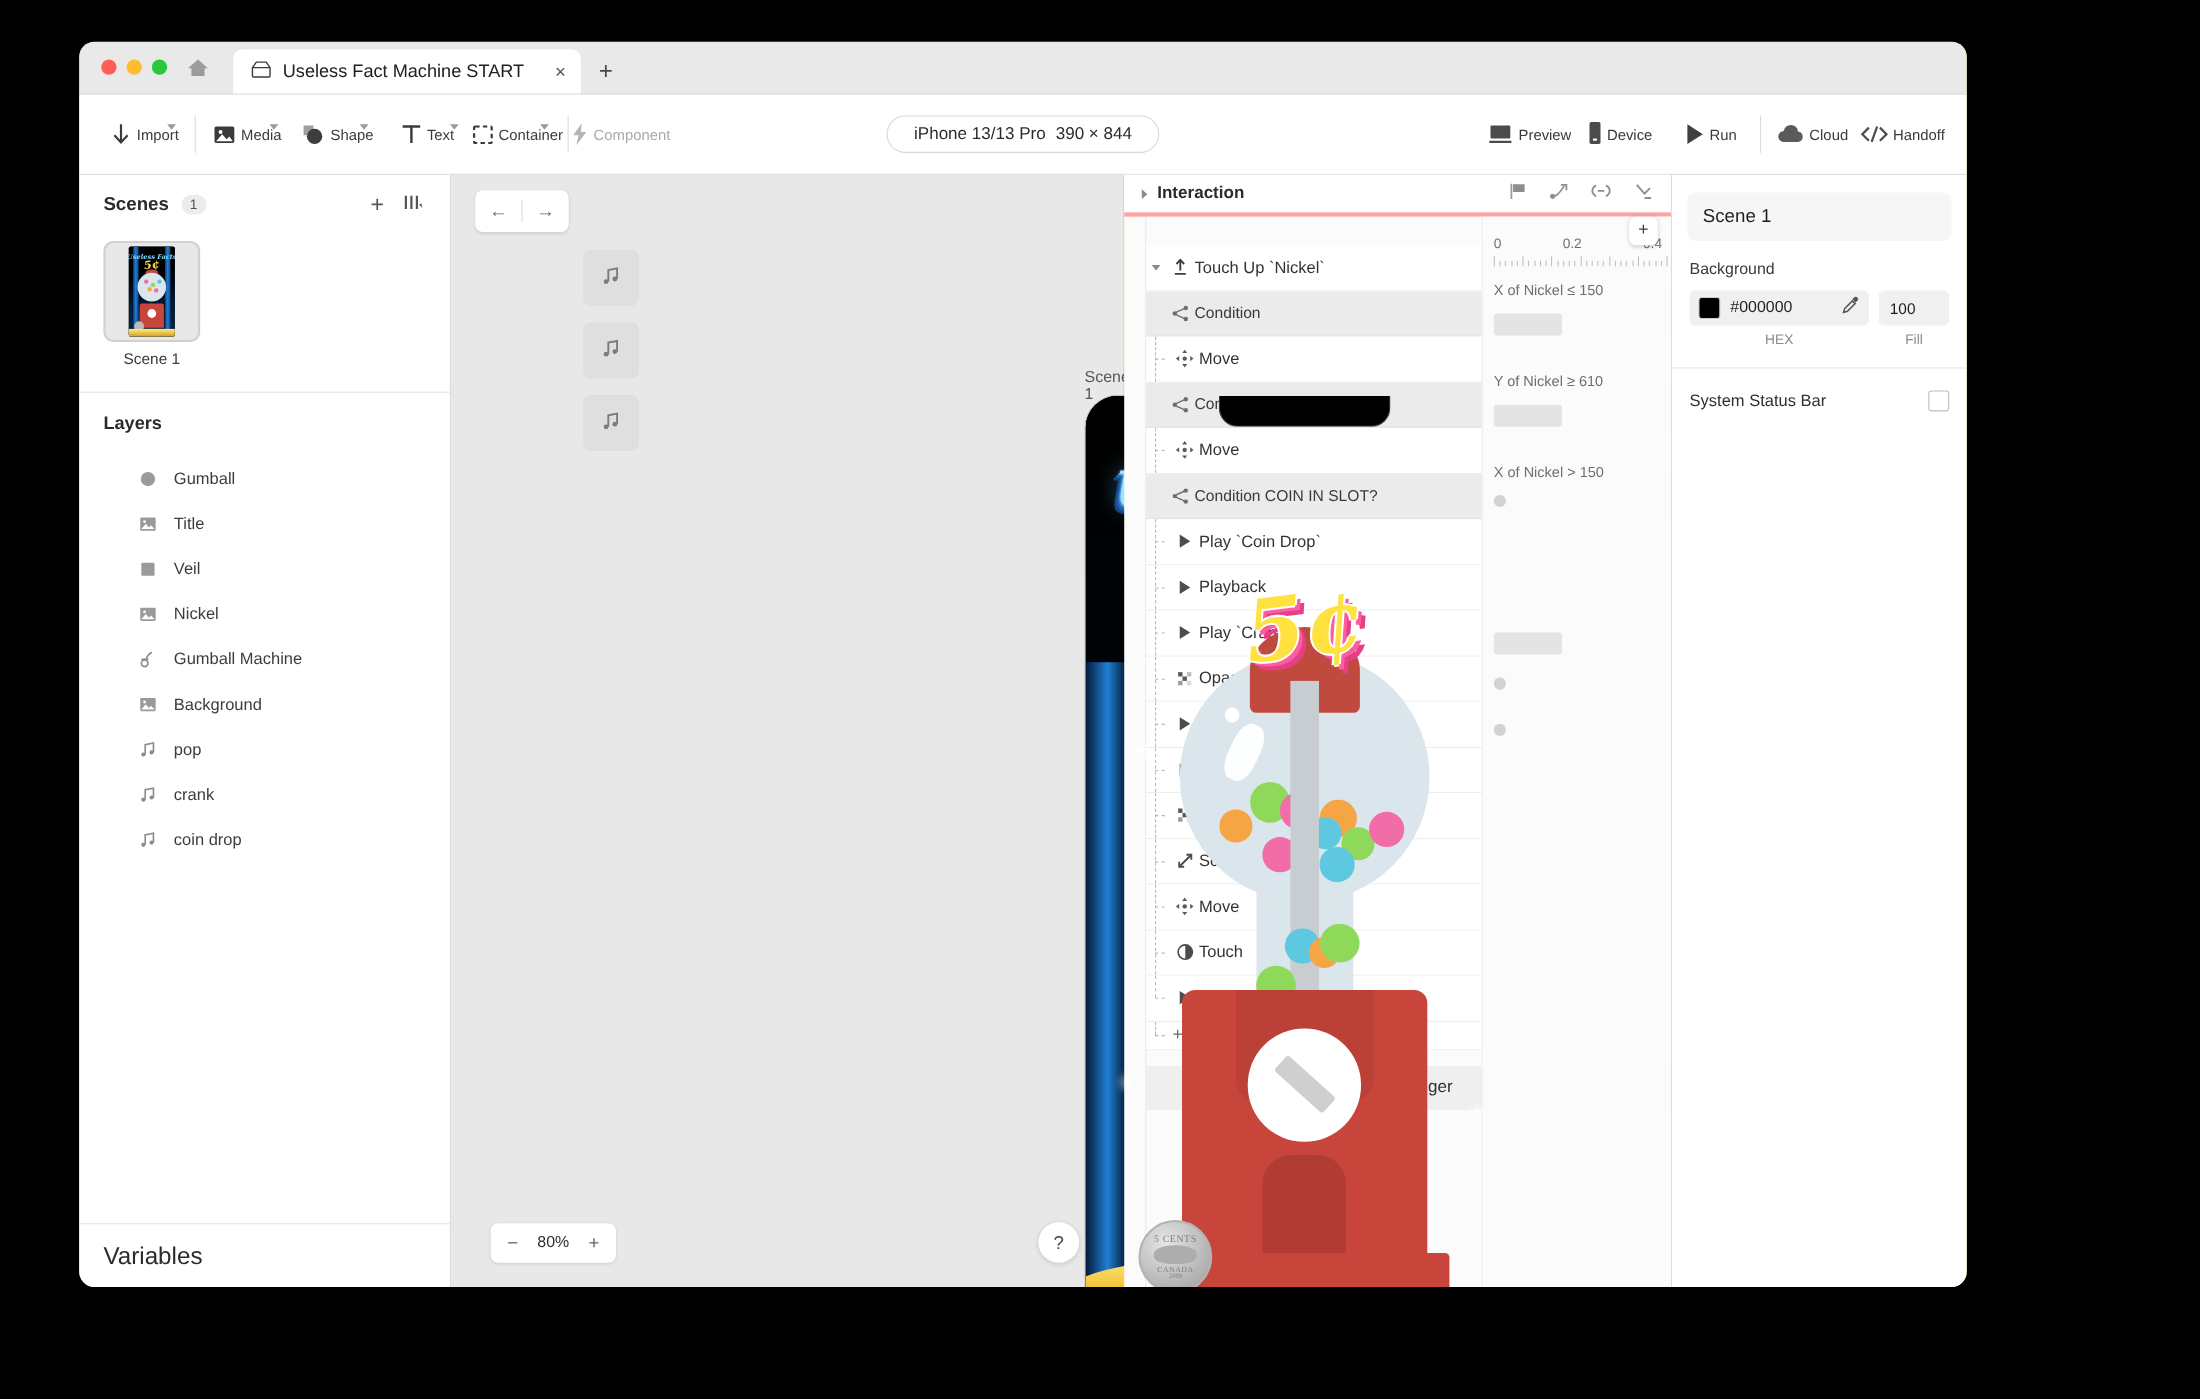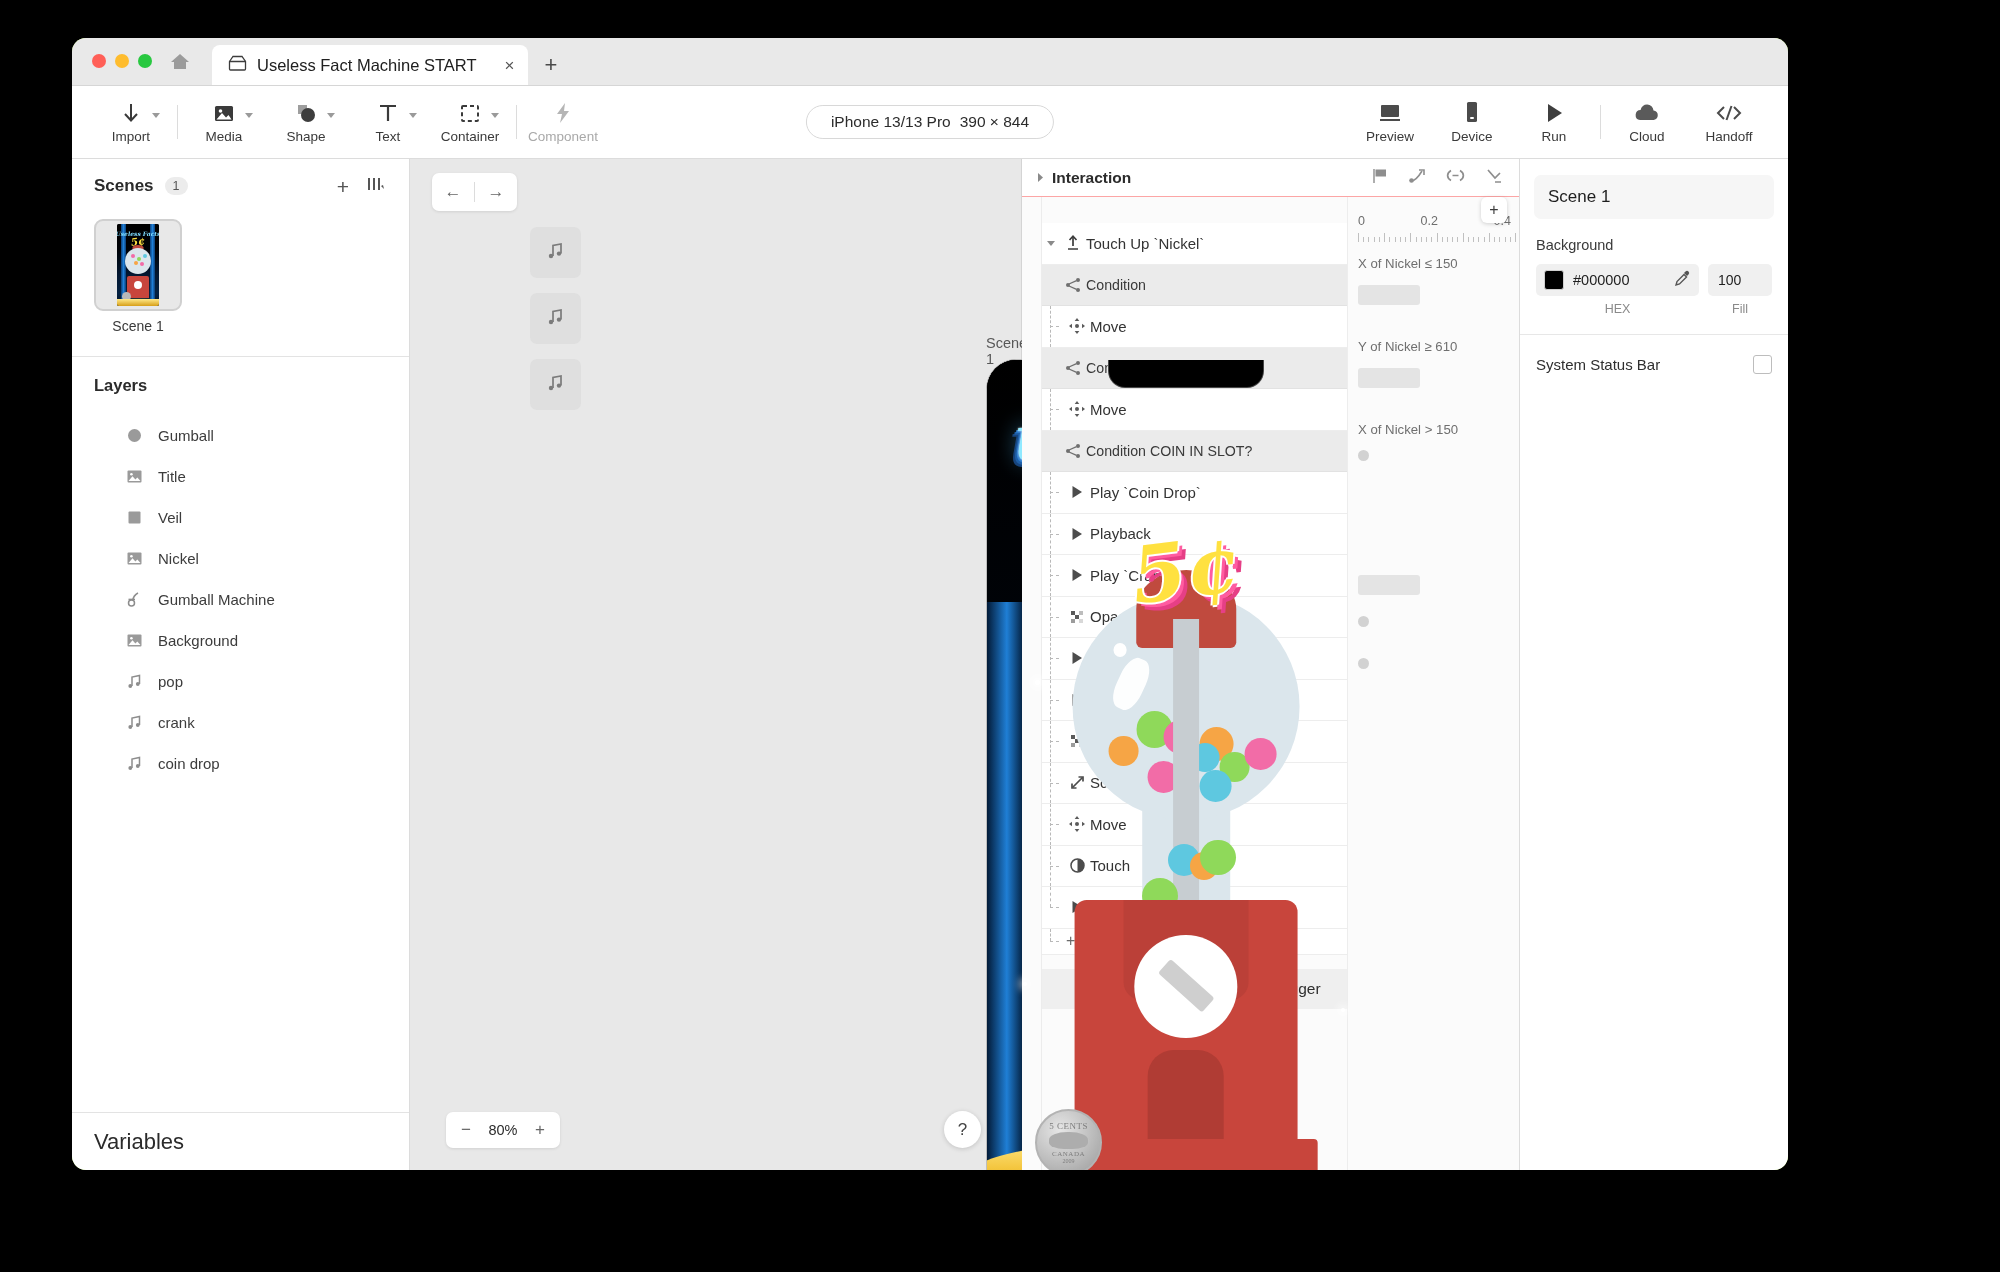--- a/index.html
+++ b/index.html
@@ -66,21 +66,21 @@
     height: 73px; flex: 0 0 73px;
     background: #fff;
     border-bottom: 1px solid #dcdcdc;
     display: flex; align-items: center;
     position: relative;
     padding: 0 18px;
   }
   .tool-group { display: flex; align-items: center; }
   .tool {
     width: 82px; height: 62px;
-    display: flex; flex-direction: column; align-items: center; justify-content: center;
+    display: flex; flex-direction: row; align-items: center; justify-content: center;
     gap: 3px;
     position: relative;
   }
   .tool .lbl { font-size: 13.5px; color: #3a3a3a; }
   .tool.disabled .lbl { color: #a9a9a9; }
   .tool .ico { height: 26px; display: flex; align-items: center; justify-content: center; }
   .caret { position: absolute; right: 12px; top: 22px; width:0;height:0;
            border-left:4px solid transparent;border-right:4px solid transparent;border-top:5px solid #9a9a9a; }
   .tsep { width: 1px; height: 34px; background: #dcdcdc; margin: 0 5px; }
   .device-pill {
@@ -326,21 +326,21 @@
   
   .interaction-panel {
     width: 498px; flex: 0 0 498px;
     background: #fbfbfb;
     border-right: 1px solid #dcdcdc;
     display: flex; flex-direction: column;
     position: relative;
   }
   .ix-header {
     height: 38px; display: flex; align-items: center;
-    background: #fff; border-bottom: 1px solid #fca5a5;
+    background: #fff; border-bottom: 4px solid #fca5a5;
     padding-left: 10px;
   }
   .ix-header .tri { width: 16px; display: flex; align-items: center; justify-content: center; }
   .ix-header .ttl { font-size: 15.5px; font-weight: bold; color: #2b2b2b; margin-left: 4px; }
   .ix-header .tools { margin-left: auto; display: flex; align-items: center; gap: 18px; padding-right: 16px; }
   .ix-rail { position: absolute; left: 0; top: 38px; bottom: 0; width: 20px; border-right: 1px solid #ececec; }
   .ix-list { flex: 1; overflow: hidden; padding-left: 20px; }
   .ix-spacer { height: 26px; background: #fbfbfb; }
   .ix-row {
     height: 41.5px; display: flex; align-items: center;

